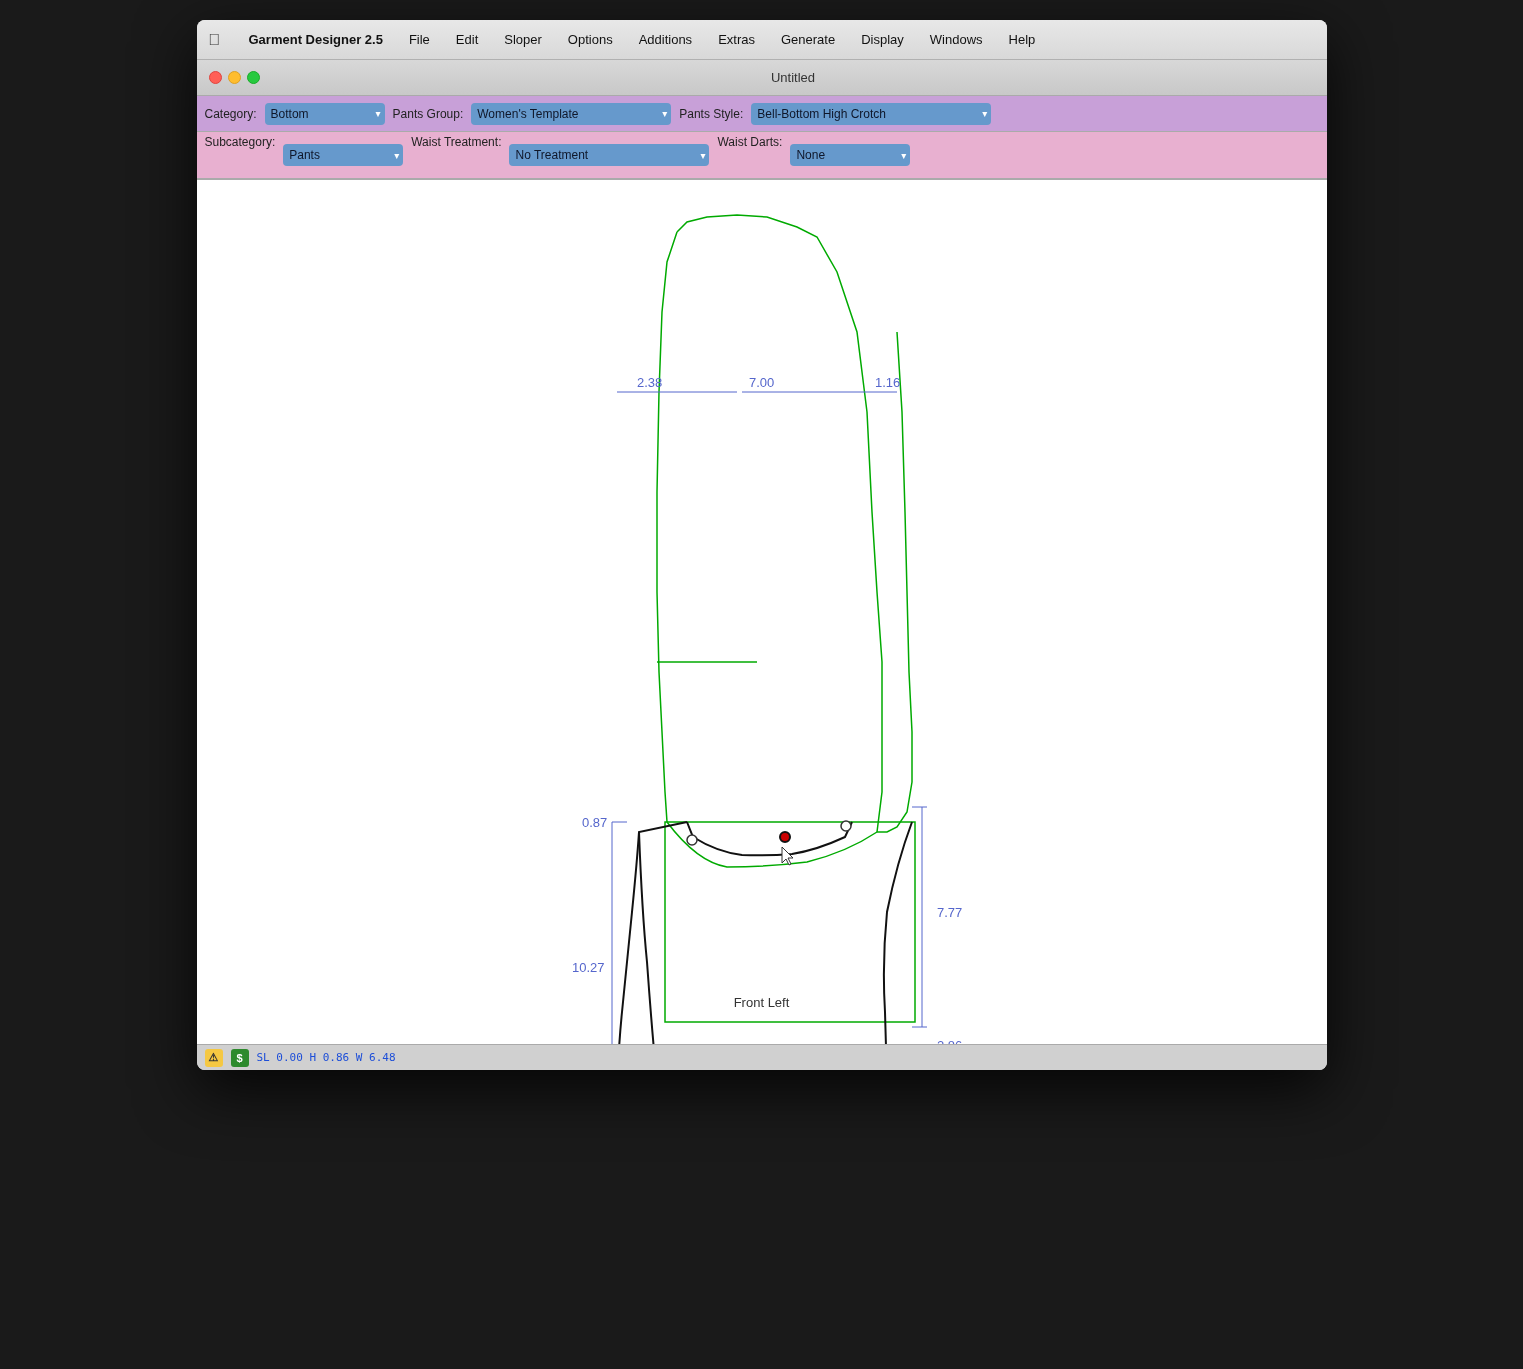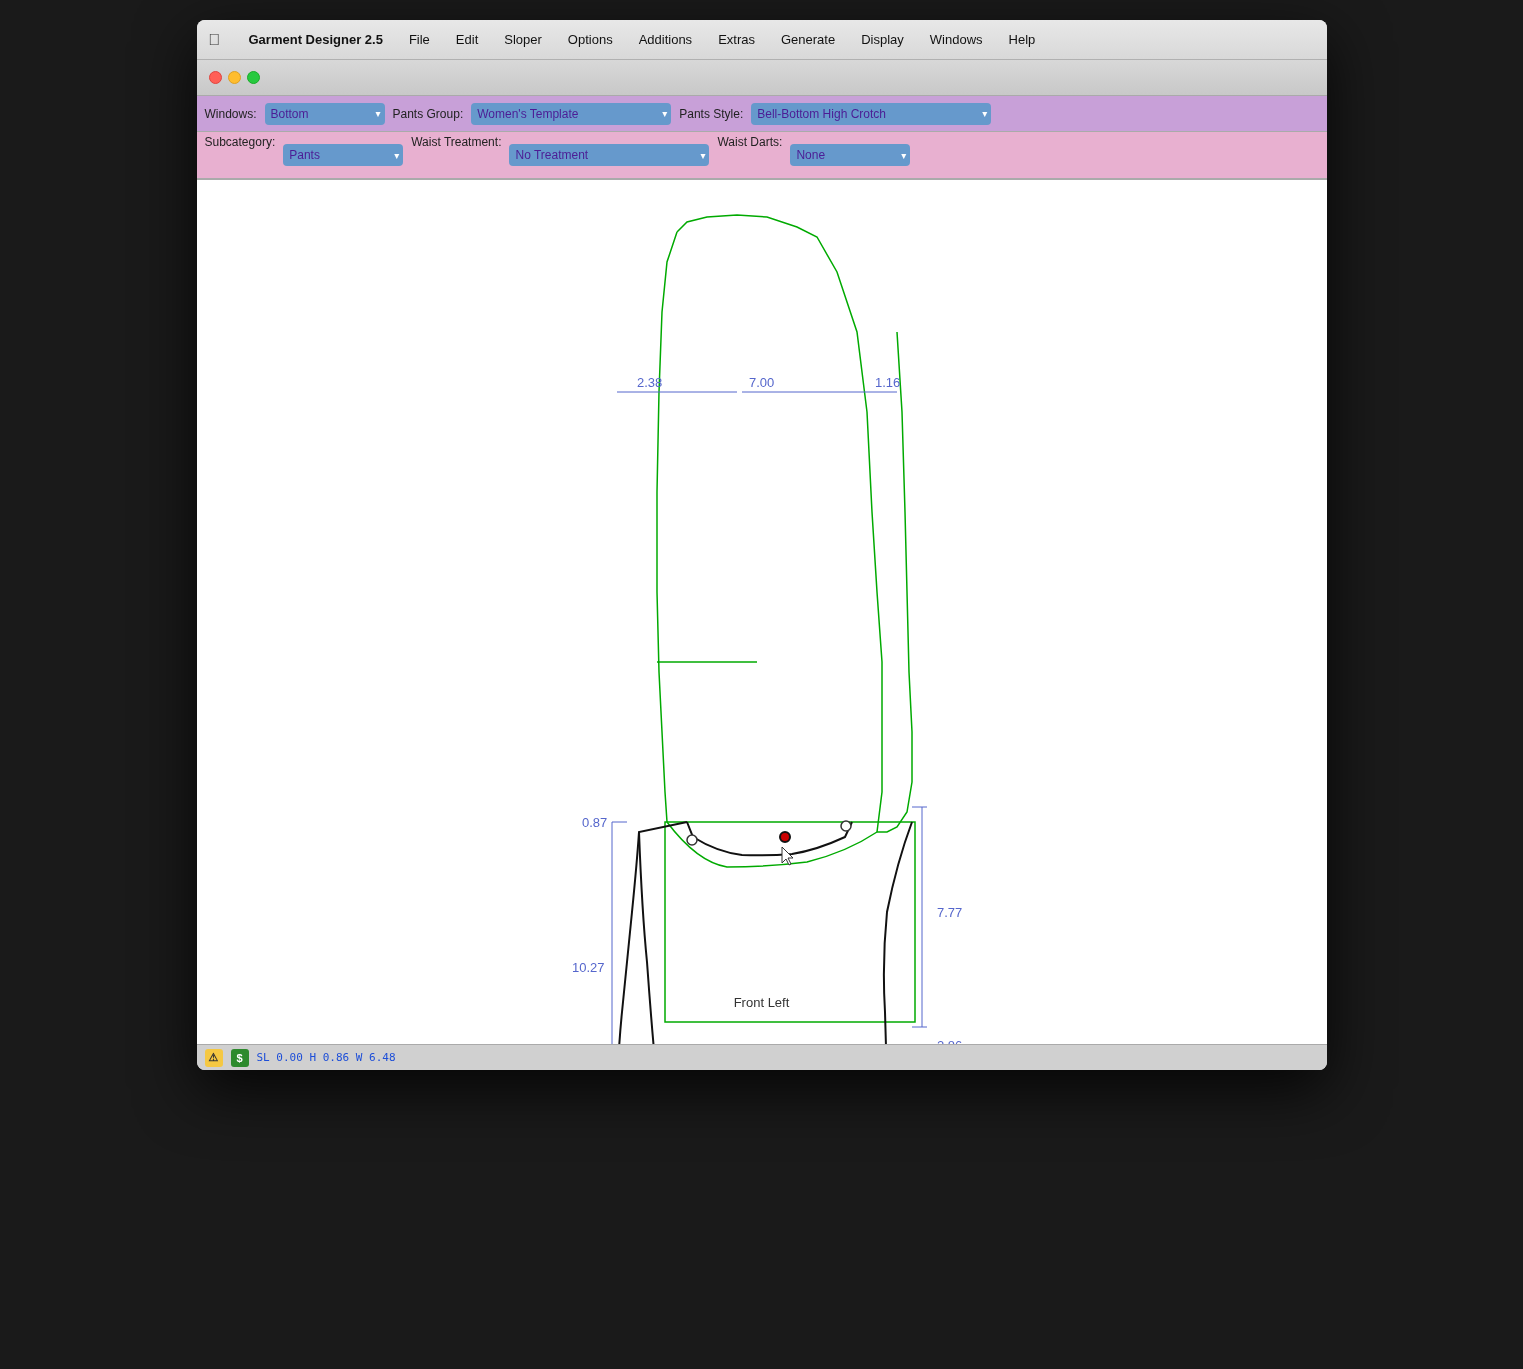--- a/index.html
+++ b/index.html
@@ -85,21 +85,21 @@
       color: #222;
       white-space: nowrap;
     }
     .select-wrapper {
       position: relative;
       display: inline-flex;
       align-items: center;
     }
     .select-field {
       background: #6699cc;
-      color: #4c1d95;
+      color: #0f172a;
       border: none;
       border-radius: 4px;
       padding: 2px 20px 2px 6px;
       font-size: 12px;
       height: 22px;
       appearance: none;
       cursor: pointer;
       min-width: 120px;
     }
     .select-arrow {
@@ -189,26 +189,27 @@
     <span class="menu-item">Windows</span>
     <span class="menu-item">Help</span>
   </div>
 
   <div class="titlebar">
     <div class="traffic-lights">
       <div class="tl tl-red"></div>
       <div class="tl tl-yellow"></div>
       <div class="tl tl-green"></div>
     </div>
+    <div class="window-title">Untitled</div>
   </div>
 
   <div class="toolbar">
 
     <div style="display:flex; align-items:center; background:#c8a0d8; padding:3px 8px; height:36px; gap:8px; border-bottom:1px solid #aaa;">
-      <span class="label">Windows:</span>
+      <span class="label">Category:</span>
       <div class="select-wrapper">
         <select class="select-field">
           <option>Bottom</option>
         </select>
         <span class="select-arrow">▾</span>
       </div>
       <span class="label">Pants Group:</span>
       <div class="select-wrapper">
         <select class="select-field select-wide">
           <option>Women's Template</option>

